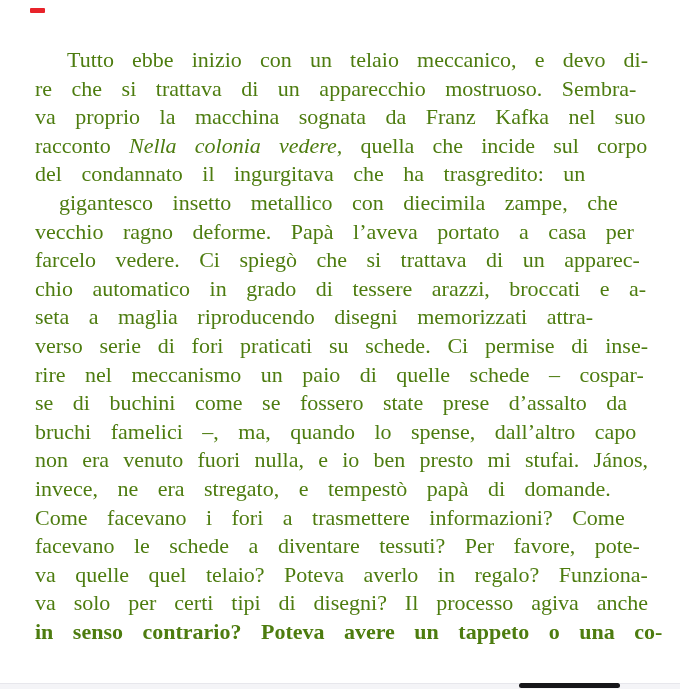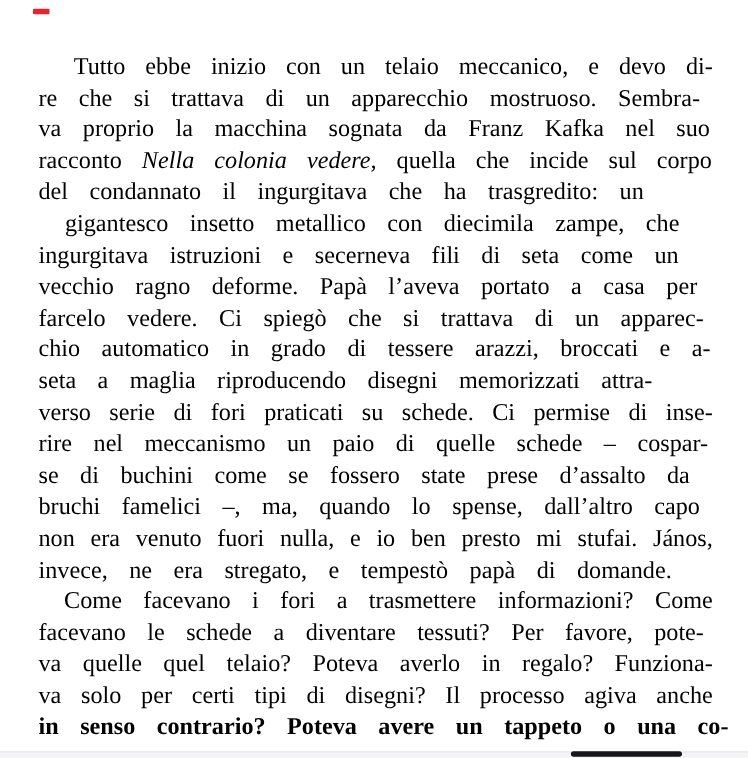--- a/index.html
+++ b/index.html
@@ -62,39 +62,38 @@
     border-radius: 2.5px;
   }
 </style>
 </head>
 <body>
 
 <div class="screen">
 
   <div class="bookmark-dash" title="#e8232a" style="background: rgb(232, 35, 42);"></div>
 
-  <div class="text-block" id="text-block" style="color: #000000;">
+  <div class="text-block" id="text-block" style="color: #4d7c0f;">
       <div class="line indent" style="word-spacing: 12.6476px;"><span><span>Tutto ebbe inizio con un telaio meccanico, e devo di-</span></span></div>
       <div class="line" style="word-spacing: 14px;"><span><span>re che si trattava di un apparecchio mostruoso. Sembra-</span></span></div>
       <div class="line" style="word-spacing: 14px;"><span><span>va proprio la macchina sognata da Franz Kafka nel suo</span></span></div>
       <div class="line" style="word-spacing: 12.707px;"><span><span>racconto </span><span class="italic">Nella colonia vedere,</span><span> quella che incide sul corpo</span></span></div>
       <div class="line" style="word-spacing: 14px;"><span><span>del condannato il ingurgitava che ha trasgredito: un</span></span></div>
       <div class="line" style="word-spacing: 14px; margin-left: 24px;"><span><span>gigantesco insetto metallico con diecimila zampe, che</span></span></div>
-      <div class="line" style="word-spacing: 14px;"><span><span>ingurgitava istruzioni e secerneva fili di seta come un</span></span></div>
       <div class="line" style="word-spacing: 14px;"><span><span>vecchio ragno deforme. Papà l’aveva portato a casa per</span></span></div>
       <div class="line" style="word-spacing: 14px;"><span><span>farcelo vedere. Ci spiegò che si trattava di un apparec-</span></span></div>
       <div class="line" style="word-spacing: 14px;"><span><span>chio automatico in grado di tessere arazzi, broccati e a-</span></span></div>
       <div class="line" style="word-spacing: 14px;"><span><span>seta a maglia riproducendo disegni memorizzati attra-</span></span></div>
       <div class="line" style="word-spacing: 11.2641px;"><span><span>verso serie di fori praticati su schede. Ci permise di inse-</span></span></div>
       <div class="line" style="word-spacing: 14px;"><span><span>rire nel meccanismo un paio di quelle schede – cospar-</span></span></div>
       <div class="line" style="word-spacing: 14px;"><span><span>se di buchini come se fossero state prese d’assalto da</span></span></div>
       <div class="line" style="word-spacing: 14px;"><span><span>bruchi famelici –, ma, quando lo spense, dall’altro capo</span></span></div>
       <div class="line" style="word-spacing: 8.73722px;"><span><span>non era venuto fuori nulla, e io ben presto mi stufai. János,</span></span></div>
       <div class="line" style="word-spacing: 14px;"><span><span>invece, ne era stregato, e tempestò papà di domande.</span></span></div>
-      <div class="line" style="word-spacing: 14px; text-align: right;"><span><span>Come facevano i fori a trasmettere informazioni? Come</span></span></div>
+      <div class="line" style="word-spacing: 14px;"><span><span>Come facevano i fori a trasmettere informazioni? Come</span></span></div>
       <div class="line" style="word-spacing: 14px;"><span><span>facevano le schede a diventare tessuti? Per favore, pote-</span></span></div>
       <div class="line" style="word-spacing: 14px;"><span><span>va quelle quel telaio? Poteva averlo in regalo? Funziona-</span></span></div>
       <div class="line" style="word-spacing: 12.4266px;"><span><span>va solo per certi tipi di disegni? Il processo agiva anche</span></span></div>
       <div class="line" style="word-spacing: 14px; font-weight: bold;"><span><span>in senso contrario? Poteva avere un tappeto o una co-</span></span></div>
     </div>
 
   <div class="bottom-band" style="background: rgb(244, 244, 247);">
     <div class="scroll-pill" title="#17171a" style="background: rgb(23, 23, 26);"></div>
   </div>
 

